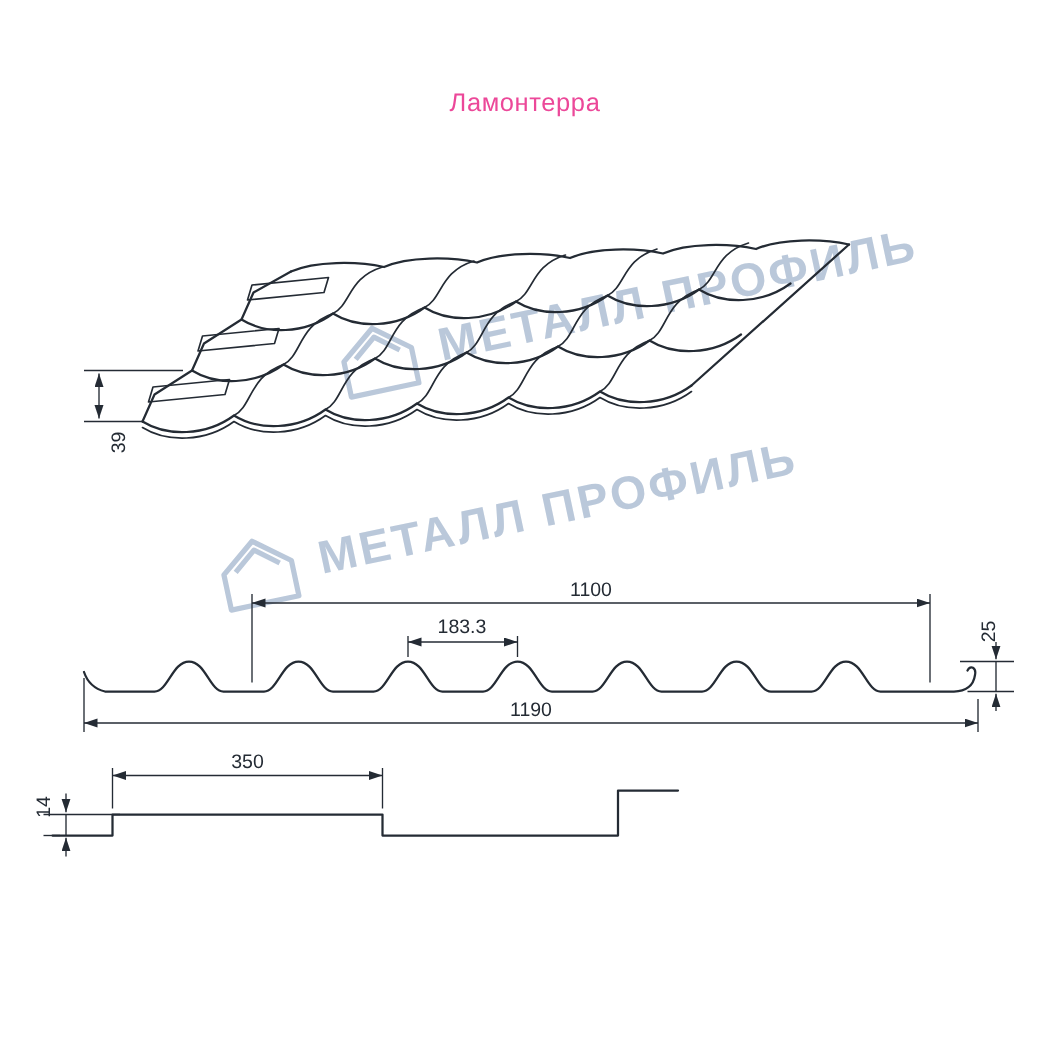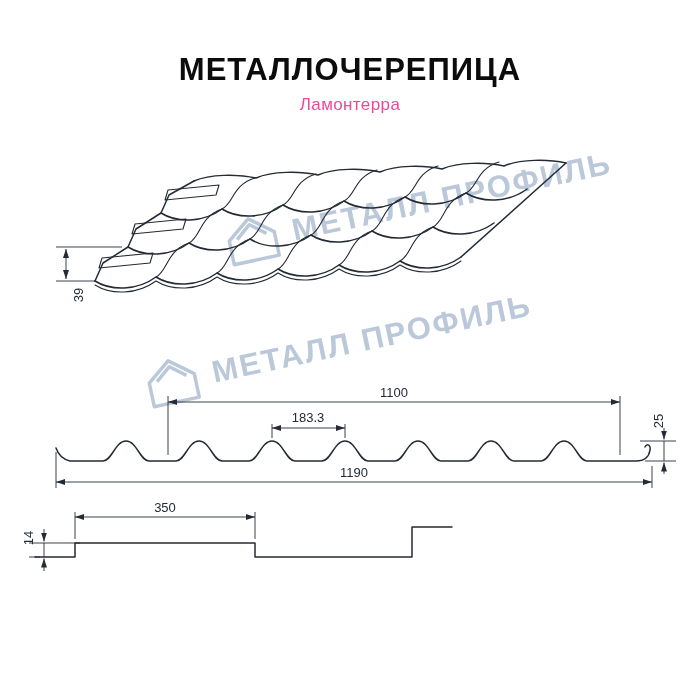--- a/index.html
+++ b/index.html
@@ -41,21 +41,20 @@
   </div>
   <div class="wm wm2">
     <svg width="54" height="54" viewBox="0 0 54 54">
       <path d="M 27 6 L 50 24 L 50 48 L 4 48 L 4 24 Z" stroke-width="3.5" stroke-linejoin="round"></path>
       <path d="M 12 24 L 27 12 L 42 24" stroke-width="3.5" stroke-linejoin="round"></path>
     </svg>
     <span>МЕТАЛЛ ПРОФИЛЬ</span>
   </div>
 
   <div class="header">
-    <h1 class="title">МЕТАЛЛОЧЕРЕПИЦА</h1>
     <div class="subtitle">Ламонтерра</div>
   </div>
 
   <svg class="drawing" width="700" height="700" viewBox="0 0 700 700">
     <defs>
       <marker id="arr" markerWidth="10" markerHeight="8" refX="9" refY="3" orient="auto-start-reverse" markerUnits="userSpaceOnUse">
         <path d="M0,0 L9,3 L0,6 Z"></path>
       </marker>
     </defs>
 

